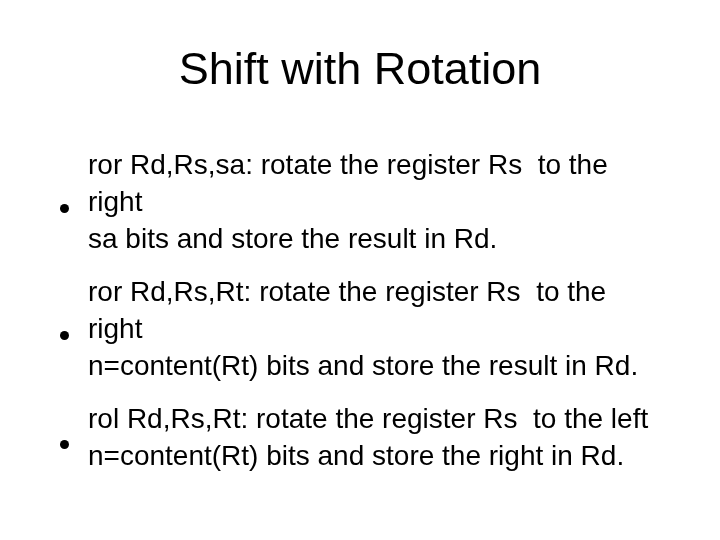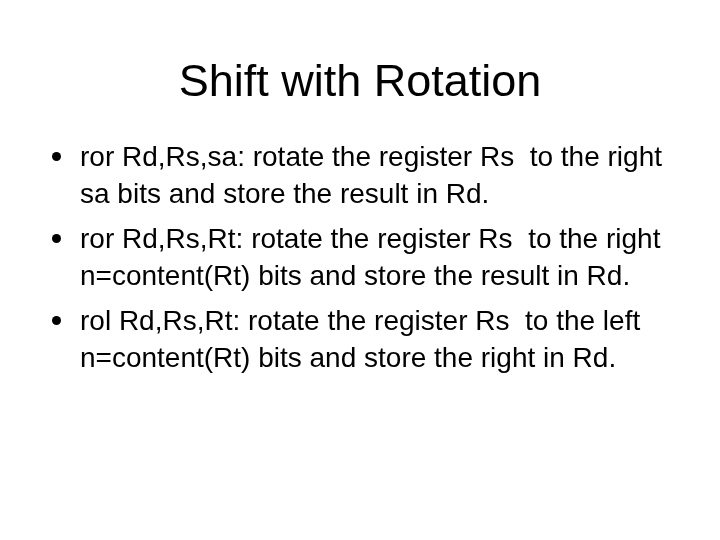--- a/index.html
+++ b/index.html
@@ -14,40 +14,40 @@
   }
   .slide {
     position: relative;
     width: 720px;
     height: 540px;
     background: #ffffff;
     color: #000000;
   }
   .slide-title {
     position: absolute;
-    top: 56px;
+    top: 44px;
     left: 0;
     width: 720px;
     text-align: center;
     font-size: 45px;
     line-height: 50px;
     font-weight: 400;
     letter-spacing: 0px;
     white-space: nowrap;
   }
   .bullet-list {
     position: absolute;
     top: 130px;
     left: 44px;
     width: 640px;
   }
   .bullet-item {
     display: flex;
-    align-items: flex-start;
-    margin: 8px;
+    align-items: center;
+    margin: 16px;
   }
   .bullet-dot {
     flex: 0 0 auto;
     width: 9px;
     height: 9px;
     border-radius: 50%;
     background: #000000;
     margin: 14px 19px 0 0;
   }
   .bullet-text {

